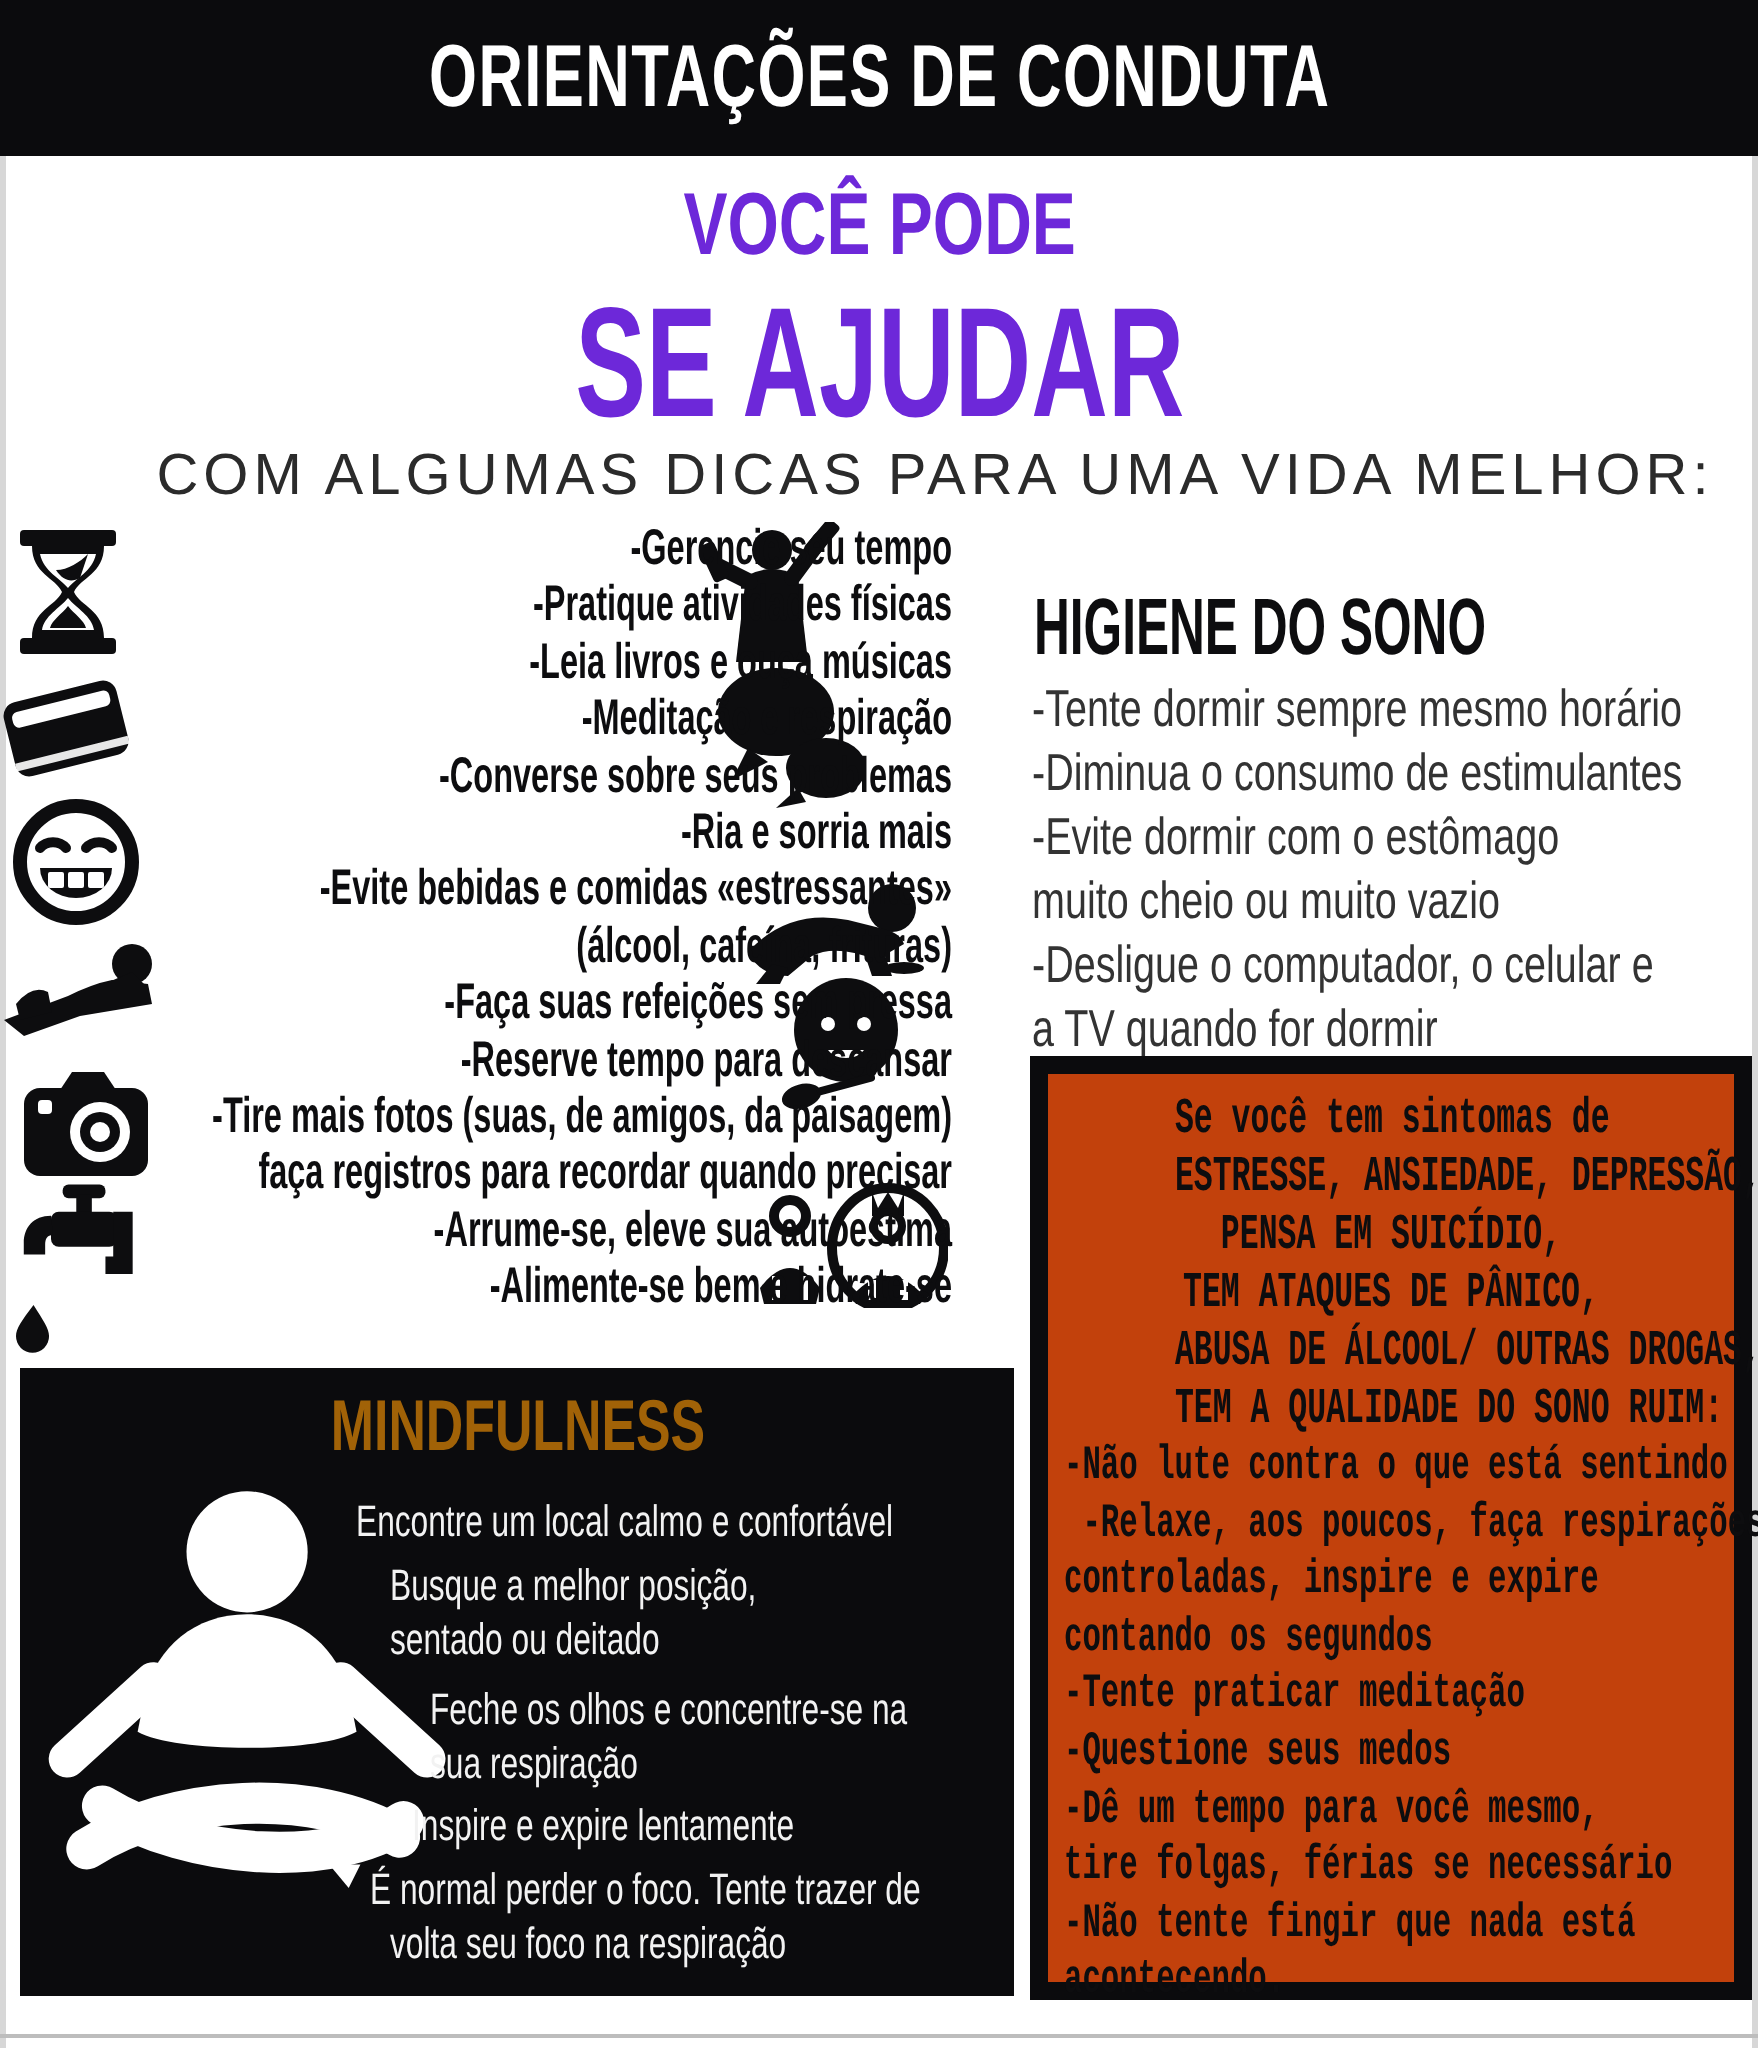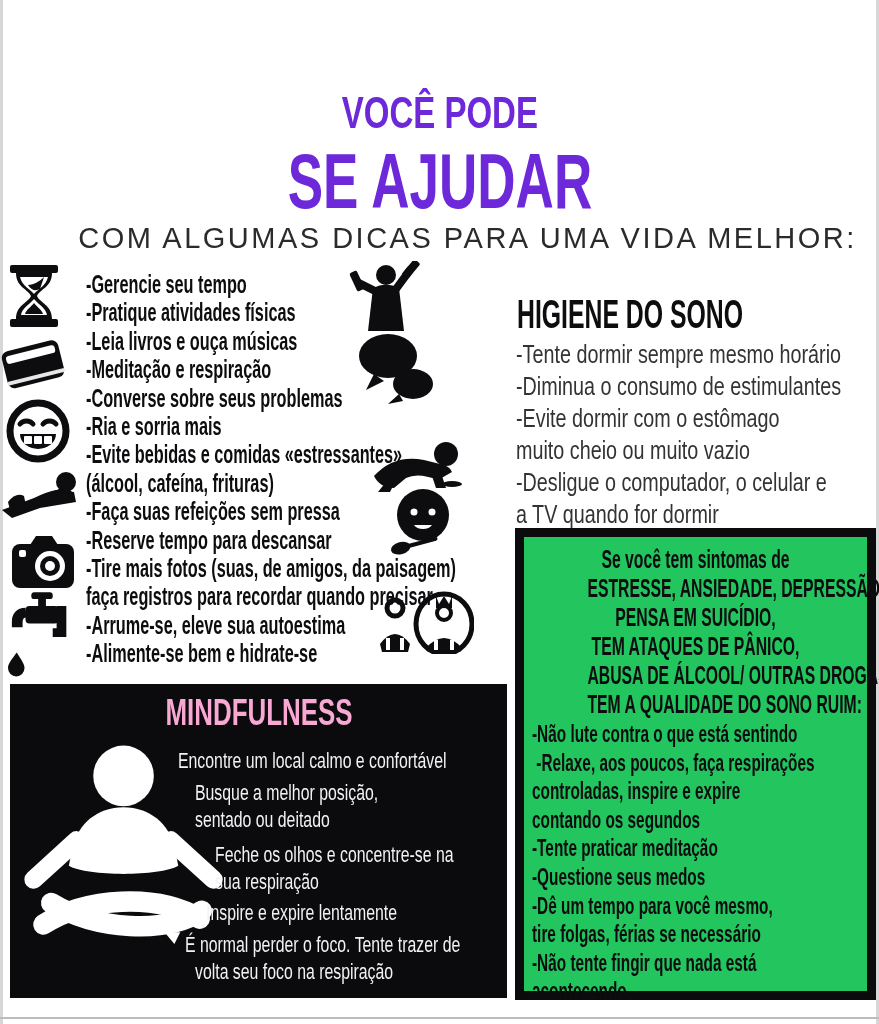--- a/index.html
+++ b/index.html
@@ -17,53 +17,56 @@
   .header-title{color:#ffffff;font-weight:bold;font-size:44px;white-space:nowrap;
     transform:scaleX(.70);letter-spacing:1px;}
   
   .hero1{top:88px;left:0;width:879px;text-align:center;font-weight:bold;font-size:44px;}
   .hero1 span{display:inline-block;transform:scaleX(.75);white-space:nowrap;}
   .hero2{top:136px;left:0;width:879px;text-align:center;font-weight:bold;font-size:78px;}
   .hero2 span{display:inline-block;transform:scaleX(.68);white-space:nowrap;}
   .subtitle{top:222px;left:0;width:879px;text-align:center;font-size:29px;color:#2b2b2b;
     letter-spacing:2.5px;white-space:nowrap;padding-left:28px;}
   
-  .tips{top:270px;left:86px;width:600px;}
+  .tips{top:260px;left:86px;width:600px;text-align:right;}
   .tip-line{font-weight:bold;font-size:25px;line-height:28.4px;white-space:nowrap;
     transform:scaleX(.65);transform-origin:left top;color:#0d0d0f;letter-spacing:0;}
   
   .sleep-title{top:292px;left:517px;font-weight:bold;font-size:40px;white-space:nowrap;
     transform:scaleX(.62);transform-origin:left top;color:#0d0d0f;}
   .sleep-lines{top:338px;left:516px;}
   .sleep-line{font-size:26px;line-height:32px;color:#333333;white-space:nowrap;
     transform:scaleX(.76);transform-origin:left top;}
   
-  .warning-box{top:528px;left:515px;width:361px;height:472px;background:#22c55e;
-    border:9px solid #0b0b0d;box-sizing:border-box;}
+  .warning-box{top:528px;left:515px;width:361px;height:472px;background:#c2410c;
+    border:9px solid #0b0b0d;box-sizing:border-box;font-family:Liberation Mono, monospace;}
   .warn-intro{position:absolute;top:8px;left:0;width:343px;text-align:center;}
   .warn-intro-line{font-weight:bold;font-size:25px;line-height:29px;color:#0d0d0f;
     white-space:nowrap;transform:scaleX(.63);transform-origin:center top;}
   .warn-advice{position:absolute;top:183px;left:8px;}
   .warn-advice-line{font-weight:bold;font-size:24px;line-height:28.6px;color:#0d0d0f;
     white-space:pre;transform:scaleX(.64);transform-origin:left top;}
   
   .mindfulness-box{top:684px;left:10px;width:497px;height:314px;background:#0b0b0d;}
   .mind-title{position:absolute;top:8px;left:0;width:497px;text-align:center;
-    color:#f9a8d4;font-weight:bold;font-size:36px;}
+    color:#a16207;font-weight:bold;font-size:36px;}
   .mind-title span{display:inline-block;transform:scaleX(.72);white-space:nowrap;}
   .mind-line{position:absolute;color:#f2f2f2;font-size:22px;white-space:nowrap;
     transform:scaleX(.72);transform-origin:left top;}
   .bottom-rule{top:1017px;left:0;width:879px;height:2px;background:#bdbdbd;}
   svg{display:block;}
 </style>
 </head>
 <body>
 
 <div class="poster">
 
+  <div class="abs header-bar">
+    <div class="header-title">ORIENTAÇÕES DE CONDUTA</div>
+  </div>
 
   <div class="abs hero1 ink"><span>VOCÊ PODE</span></div>
   <div class="abs hero2 ink"><span>SE AJUDAR</span></div>
   <div class="abs subtitle">COM ALGUMAS DICAS PARA UMA VIDA MELHOR:</div>
 
   <div class="abs" style="top:265px;left:8px;">
     <svg width="52" height="62" viewBox="0 0 52 62" fill="#0d0d0f">
       <rect x="2" y="0" width="48" height="8" rx="2"></rect>
       <rect x="2" y="54" width="48" height="8" rx="2"></rect>
       <path d="M8 8 h36 c0 14 -12 16 -15 23 c3 7 15 9 15 23 h-36 c0 -14 12 -16 15 -23 c-3 -7 -15 -9 -15 -23 z"></path>

